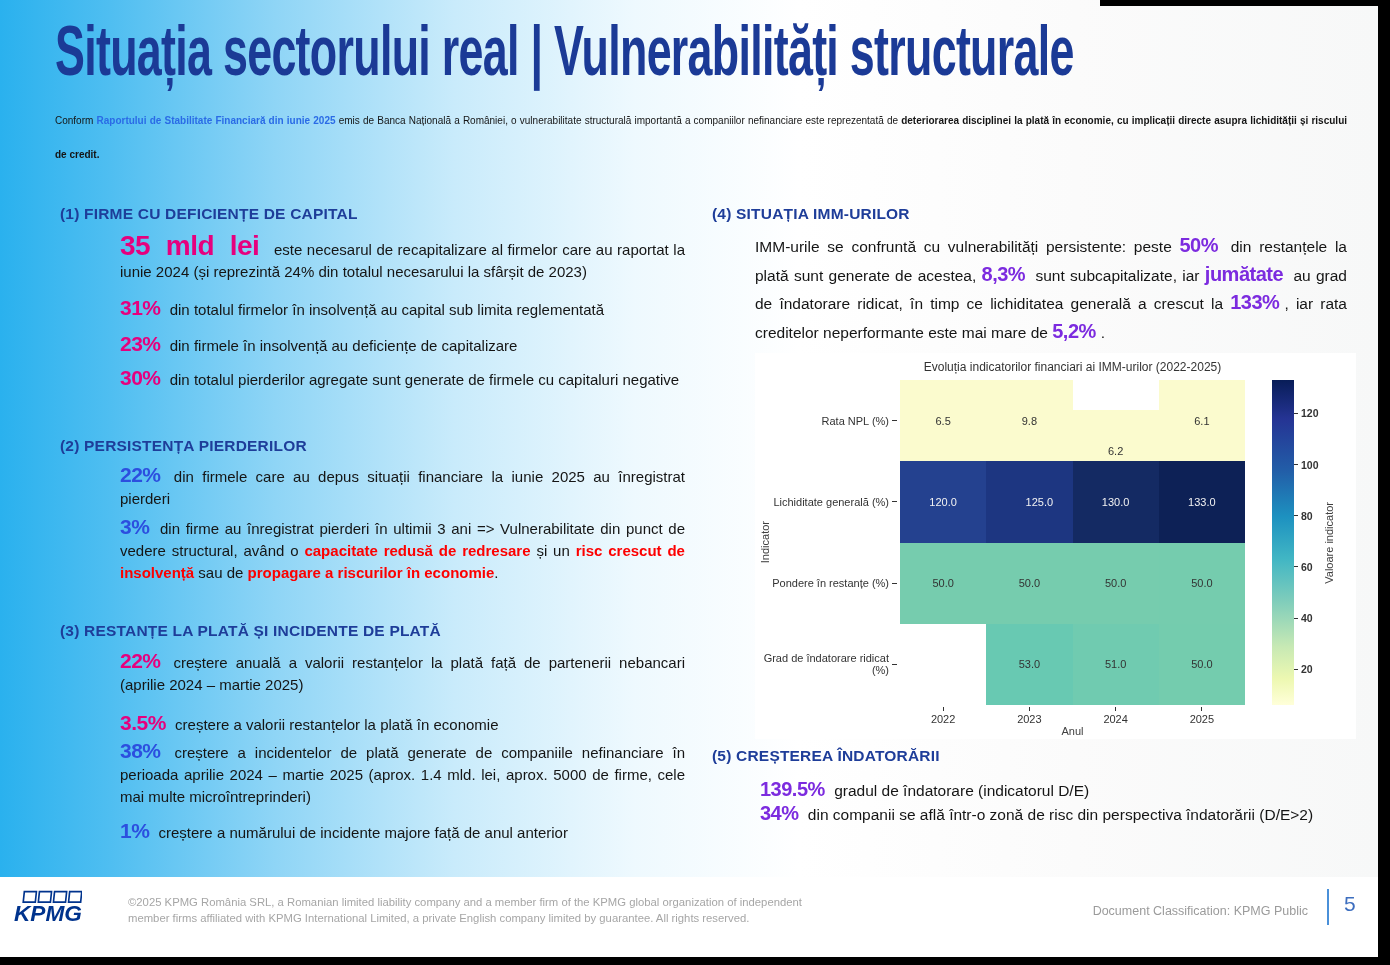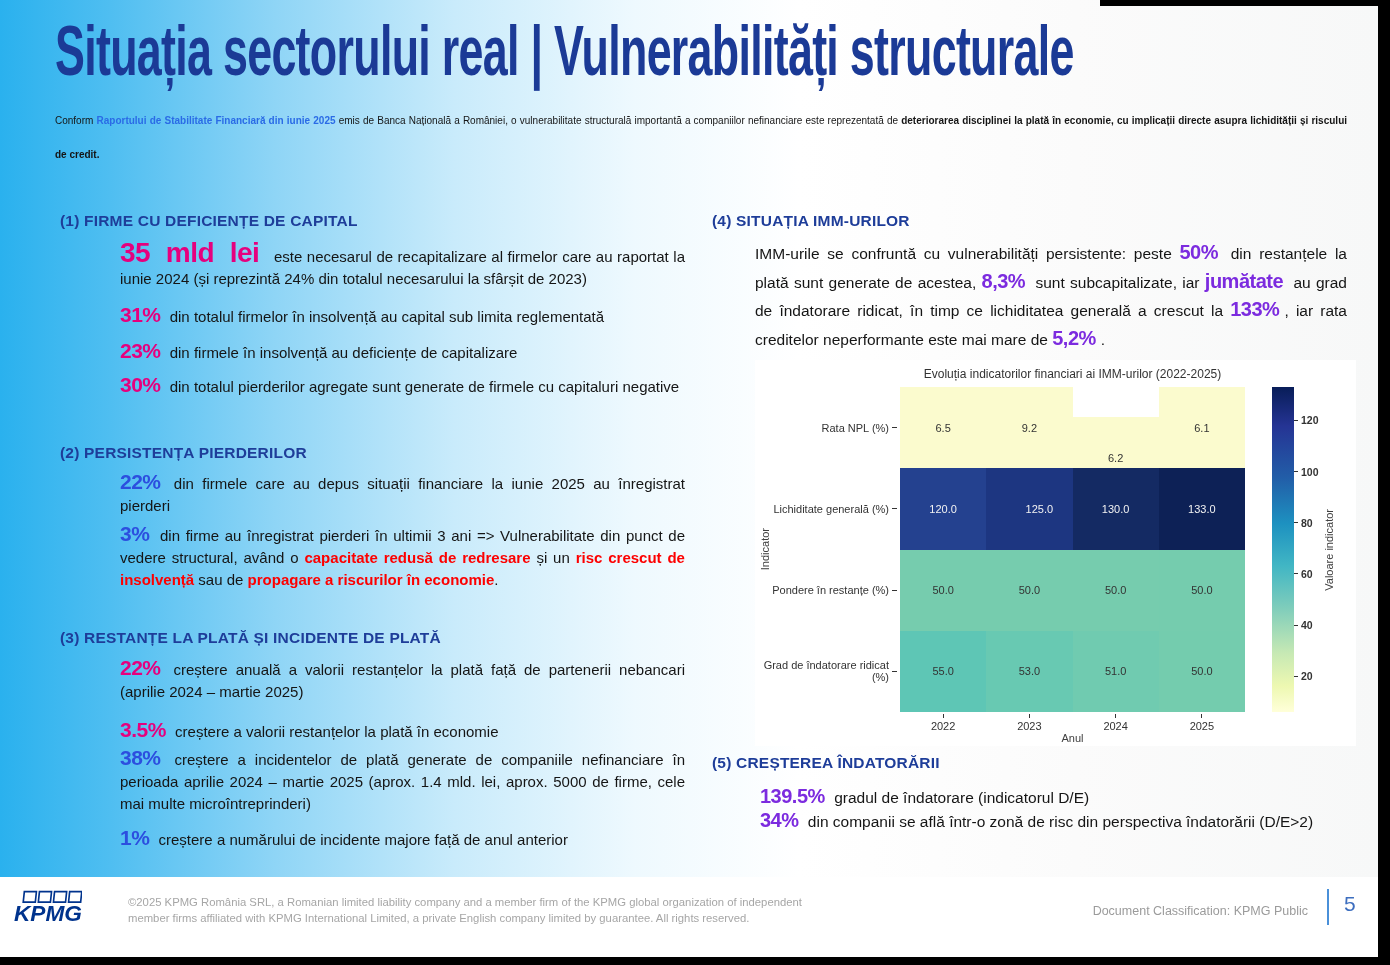--- a/index.html
+++ b/index.html
@@ -18,21 +18,21 @@
 
   
   .intro { position:absolute; left:55px; top:104px; width:1292px; font-size:10px;
            line-height:34px; text-align:justify; color:#151515; }
 
   
   .col-left  { position:absolute; left:60px;  top:196px; width:625px; }
   .col-right { position:absolute; left:712px; top:196px; width:650px; }
 
   .section-heading { color:#1e3d99; font-weight:bold; font-size:15.5px; letter-spacing:0.2px; }
-  .sh1 { margin-top:16px; }
+  .sh1 { margin-top:9px; }
   .item { padding-left:60px; font-size:15px; line-height:22px; text-align:justify; color:#151515; }
 
   
   .seg-n {}
   .seg-b { font-weight:bold; }
   .seg-link { font-weight:bold; color:#2a6be6; cursor:pointer; }
   .seg-red { font-weight:bold; color:#fd0000; }
   .seg-mag,.seg-blu,.seg-pur,.seg-magxl {
       font-weight:bold; letter-spacing:-0.5px; line-height:1; font-stretch:condensed;
       margin-right:5px; }
@@ -135,32 +135,31 @@
               <span>Pondere în restanțe (%)</span>
               <span class="tick-h"></span>
             </div>
             <div class="hm-rowlabel">
               <span>Grad de îndatorare ridicat (%)</span>
               <span class="tick-h"></span>
             </div>
           </div>
         <div class="hm-grid" id="hm-grid">
             <div class="hm-cell" style="left: 0%; top: 0%; background: rgb(251, 251, 206); color: rgb(51, 51, 51);">6.5</div>
-            <div class="hm-cell" style="left: 25%; top: 0%; background: rgb(251, 251, 206); color: rgb(51, 51, 51);">9.2</div>
+            <div class="hm-cell" style="left: 25%; top: 0%; background: rgb(251, 251, 206); color: rgb(51, 51, 51);">9.8</div>
             <div class="hm-cell" style="left: 50%; top: 0%; background: rgb(251, 251, 206); color: rgb(51, 51, 51); margin-top: 30px;">6.2</div>
             <div class="hm-cell" style="left: 75%; top: 0%; background: rgb(251, 251, 206); color: rgb(51, 51, 51);">6.1</div>
             <div class="hm-cell" style="left: 0%; top: 25%; background: rgb(36, 65, 143); color: rgb(242, 242, 242);">120.0</div>
             <div class="hm-cell" style="left: 25%; top: 25%; background: rgb(29, 54, 129); color: rgb(242, 242, 242); padding-left: 20px;">125.0</div>
             <div class="hm-cell" style="left: 50%; top: 25%; background: rgb(20, 42, 99); color: rgb(242, 242, 242);">130.0</div>
             <div class="hm-cell" style="left: 75%; top: 25%; background: rgb(13, 33, 86); color: rgb(242, 242, 242);">133.0</div>
             <div class="hm-cell" style="left: 0%; top: 50%; background: rgb(118, 204, 174); color: rgb(51, 51, 51);">50.0</div>
             <div class="hm-cell" style="left: 25%; top: 50%; background: rgb(118, 204, 174); color: rgb(51, 51, 51);">50.0</div>
             <div class="hm-cell" style="left: 50%; top: 50%; background: rgb(118, 204, 174); color: rgb(51, 51, 51);">50.0</div>
             <div class="hm-cell" style="left: 75%; top: 50%; background: rgb(117, 204, 174); color: rgb(51, 51, 51);">50.0</div>
-            <div class="hm-cell" style="left: 0%; top: 75%; background: rgb(94, 198, 181); color: rgb(51, 51, 51);">55.0</div>
             <div class="hm-cell" style="left: 25%; top: 75%; background: rgb(104, 201, 178); color: rgb(51, 51, 51);">53.0</div>
             <div class="hm-cell" style="left: 50%; top: 75%; background: rgb(112, 203, 176); color: rgb(51, 51, 51);">51.0</div>
             <div class="hm-cell" style="left: 75%; top: 75%; background: rgb(116, 204, 174); color: rgb(51, 51, 51);">50.0</div>
           </div>
         <div class="hm-xticks" id="hm-xticks">
             <div class="hm-xtick"><span class="tick-v"></span><span>2022</span></div>
             <div class="hm-xtick"><span class="tick-v"></span><span>2023</span></div>
             <div class="hm-xtick"><span class="tick-v"></span><span>2024</span></div>
             <div class="hm-xtick"><span class="tick-v"></span><span>2025</span></div>
           </div>

